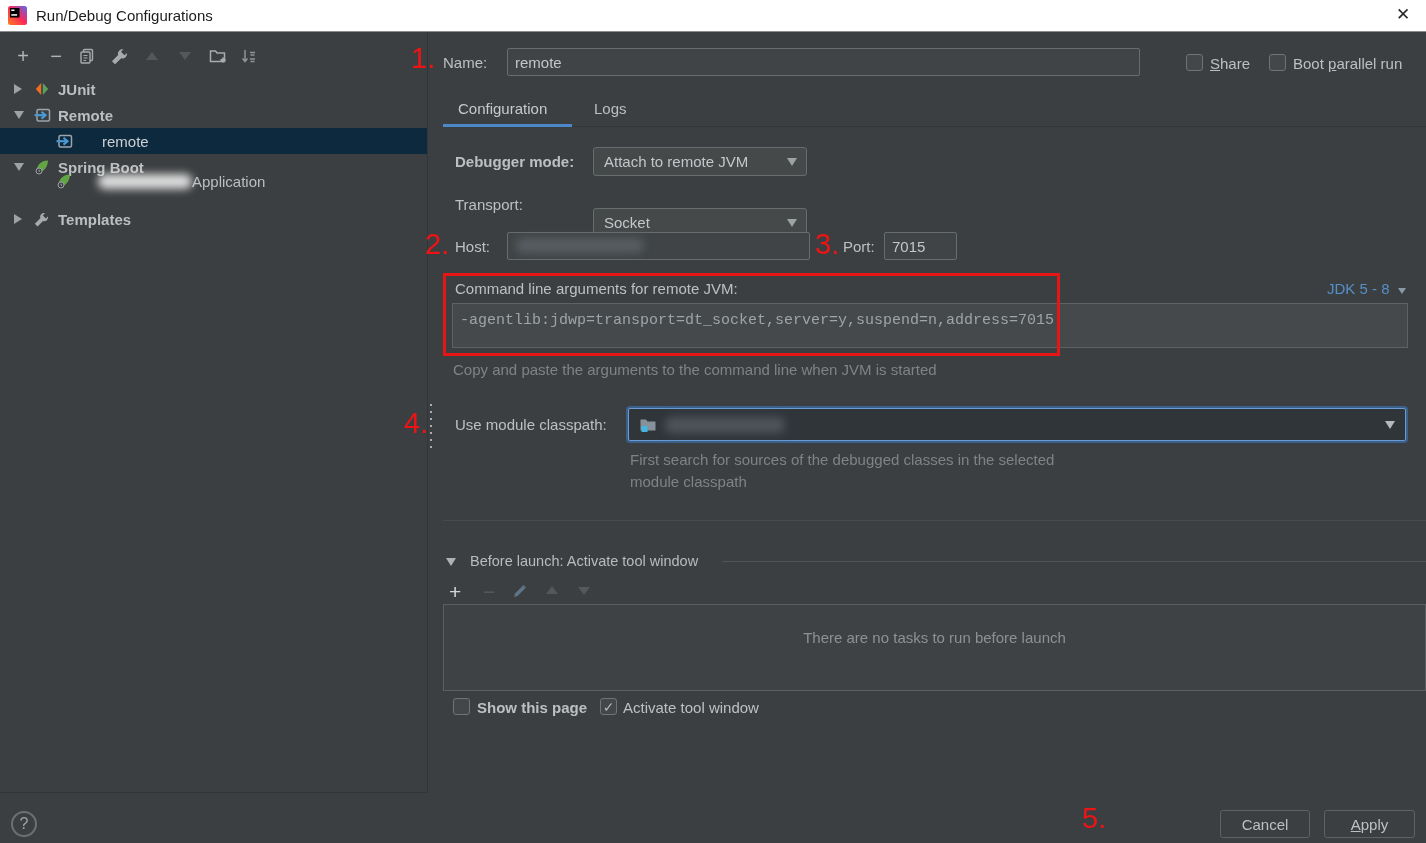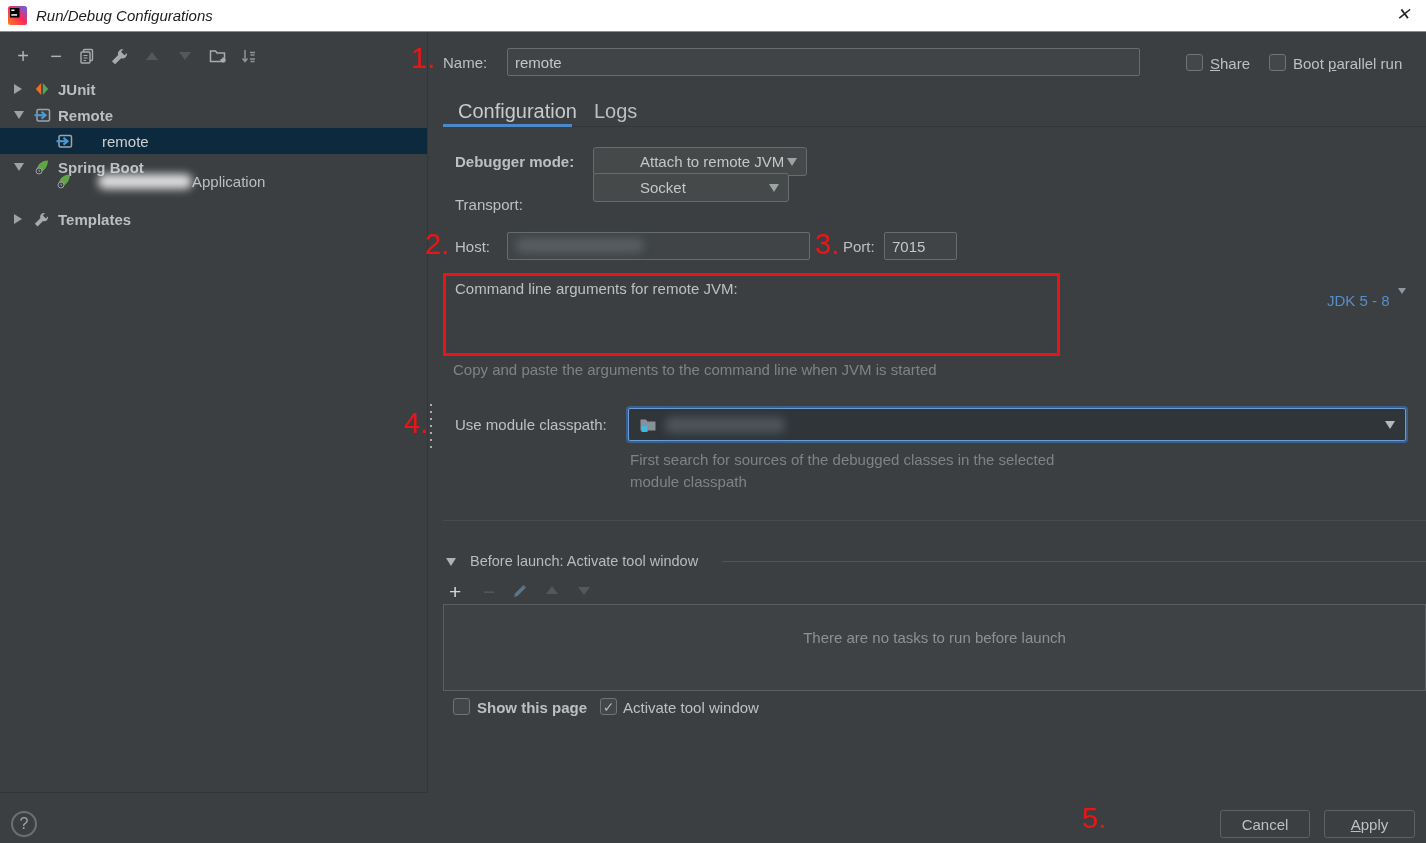--- a/index.html
+++ b/index.html
@@ -1,19 +1,19 @@
 <!DOCTYPE html>
 <html><head>
 <meta charset="utf-8">
 <style>
   html,body{margin:0;padding:0;width:1426px;height:843px;overflow:hidden;
     font-family:"Liberation Sans",sans-serif;background:#3c3f41;}
   .abs{position:absolute;}
   
-  .titlebar{left:0;top:0;width:1426px;height:32px;background:#ffffff;border-bottom:1px solid #8c8c8c;box-sizing:border-box;font-style:italic;}
+  .titlebar{left:0;top:0;width:1426px;height:32px;background:#ffffff;border-bottom:1px solid #8c8c8c;box-sizing:border-box;}
   .title-text{left:36px;top:7px;font-size:15px;color:#1c1c1c;}
   .close-x{left:1396px;top:5px;font-size:17px;color:#2a2a2a;cursor:pointer;line-height:20px;}
   
   .dialog{left:0;top:32px;width:1426px;height:811px;background:#3c3f41;}
   
   .treepanel{left:0;top:0;width:428px;height:761px;border-right:1px solid #323639;border-bottom:1px solid #323639;box-sizing:border-box;}
   .ticon{top:13px;width:22px;height:22px;display:flex;align-items:center;justify-content:center;cursor:pointer;}
   .plusglyph{color:#afb3b5;font-size:20px;font-weight:400;line-height:18px;}
   .minusglyph{color:#afb3b5;font-size:20px;line-height:18px;}
   .dis{color:#56595b !important;}
@@ -27,28 +27,28 @@
   .trow .tlabel{margin-left:4px;}
   .bold{font-weight:bold;}
   .selrow{background:#0d293e;color:#cdd1d4;}
   .indent1{padding-left:22px;}
   
   .redact{filter:blur(4px);border-radius:7px;pointer-events:none;}
   
   .ann{color:#ee1416;font-size:29px;line-height:30px;pointer-events:none;}
   .lbl{color:#bdc0c2;font-size:15px;white-space:nowrap;}
   .input{background:#404446;border:1px solid #676c6e;border-radius:2px;color:#c4c7c9;font-size:15px;padding:0 7px;box-sizing:border-box;font-family:"Liberation Sans",sans-serif;outline:none;}
-  .combo{background:#45494a;border:1px solid #676c6e;border-radius:3px;color:#c4c7c9;font-size:15px;display:flex;align-items:center;box-sizing:border-box;cursor:pointer;padding-left:36px;}
+  .combo{background:#45494a;border:1px solid #676c6e;border-radius:3px;color:#c4c7c9;font-size:15px;display:flex;align-items:center;box-sizing:border-box;cursor:pointer;}
   .combo .cval{margin-left:10px;flex:1;}
   .combo .carr{margin-right:9px;}
   .cb{width:17px;height:17px;background:#43474a;border:1px solid #6f7476;border-radius:3px;box-sizing:border-box;cursor:pointer;display:flex;align-items:center;justify-content:center;}
   .cb .chk{color:#b3b7ba;font-size:14px;line-height:14px;}
   .cblabel{color:#bdc0c2;font-size:15px;cursor:default;}
   .mn{text-decoration:underline;}
-  .tab{font-size:20px;color:#bcbfc1;cursor:pointer;}
+  .tab{font-size:15px;color:#bcbfc1;cursor:pointer;}
   .tab.active{color:#c7cacc;}
   .hint{color:#7f8385;font-size:15px;}
   .sepline{background:#474b4d;height:1px;}
   .redbox{border:3px solid #e61616;pointer-events:none;}
   .mono{font-family:"Liberation Mono","DejaVu Sans Mono",monospace;font-size:15px;color:#9ea4a7;}
   .link{color:#548fc7;font-size:15px;cursor:pointer;}
   .grip{width:2px;background-image:repeating-linear-gradient(to bottom,#a9adb0 0 2px,transparent 2px 7px);cursor:col-resize;}
   .btn{border-radius:3px;font-size:15px;display:flex;align-items:center;justify-content:center;cursor:pointer;box-sizing:border-box;}
   .btn-default{background:#365880;border:1px solid #4c708c;color:#dfe3e6;font-weight:bold;}
   .btn-plain{background:#3c3f41;border:1px solid #5e6264;color:#bdc0c2;}
@@ -213,38 +213,41 @@
   <div class="abs" style="left:443px;top:94px;width:983px;height:1px;background:#323639;"></div>
   <div class="abs" style="left:443px;top:92px;width:129px;height:3px;background:#4a88c7;"></div>
 
   <div class="abs lbl" style="left:455px;top:121px;font-weight:bold;">Debugger mode:</div>
   <div class="abs combo" style="left:593px;top:115px;width:214px;height:29px;">
     <span class="cval">Attach to remote JVM</span>
     <span class="carr tri-d"></span>
   </div>
 
   <div class="abs lbl" style="left:455px;top:164px;">Transport:</div>
-  <div class="abs combo" style="left:593px;top:141px;width:196px;height:29px;justify-content:center;">
+  <div class="abs combo" style="left:593px;top:176px;width:214px;height:29px;justify-content:center;">
     <span class="cval">Socket</span>
     <span class="carr tri-d"></span>
   </div>
 
   <div class="abs ann" style="left:425px;top:197px;">2.</div>
   <div class="abs lbl" style="left:455px;top:206px;">Host:</div>
   <input class="abs input" style="left: 507px; top: 200px; width: 303px; height: 28px;">
   <div class="abs redact" style="left:516px;top:206px;width:128px;height:15px;background:rgba(92,98,102,0.85);"></div>
 
   <div class="abs ann" style="left:815px;top:197px;">3.</div>
   <div class="abs lbl" style="left:843px;top:206px;">Port:</div>
   <input class="abs input" style="left: 884px; top: 200px; width: 73px; height: 28px;" value="7015">
 
   <div class="abs lbl" style="left:455px;top:248px;">Command line arguments for remote JVM:</div>
+  <div class="abs" style="left:452px;top:271px;width:956px;height:45px;background:#45494b;border:1px solid #5e6264;box-sizing:border-box;">
+    <span class="mono" style="position:absolute;left:7px;top:8px;">-agentlib:jdwp=transport=dt_socket,server=y,suspend=n,address=7015</span>
+  </div>
   <div class="abs redbox" style="left:443px;top:241px;width:611px;height:77px;"></div>
 
-  <div class="abs link" style="left:1327px;top:260px;text-align:right;"><span>JDK 5 - 8</span></div>
+  <div class="abs link" style="left:1327px;top:248px;text-align:right;"><span>JDK 5 - 8</span></div>
   <div class="abs" style="left:1398px;top:256px;width:0;height:0;border-top:6px solid #8b98a5;border-left:4.5px solid transparent;border-right:4.5px solid transparent;"></div>
 
   <div class="abs hint" style="left:453px;top:329px;">Copy and paste the arguments to the command line when JVM is started</div>
 
   <div class="abs ann" style="left:404px;top:376px;">4.</div>
   <div class="abs grip" style="left:430px;top:372px;height:44px;"></div>
   <div class="abs lbl" style="left:455px;top:384px;">Use module classpath:</div>
   <div class="abs" style="left:628px;top:376px;width:778px;height:33px;background:#30353a;border:1px solid #6b9bd2;box-shadow:0 0 0 2px rgba(58,110,165,0.75);border-radius:2px;box-sizing:border-box;display:flex;align-items:center;cursor:pointer;">
     <span style="margin-left:10px;display:flex;">
       <svg width="18" height="16" viewBox="0 0 18 16">

